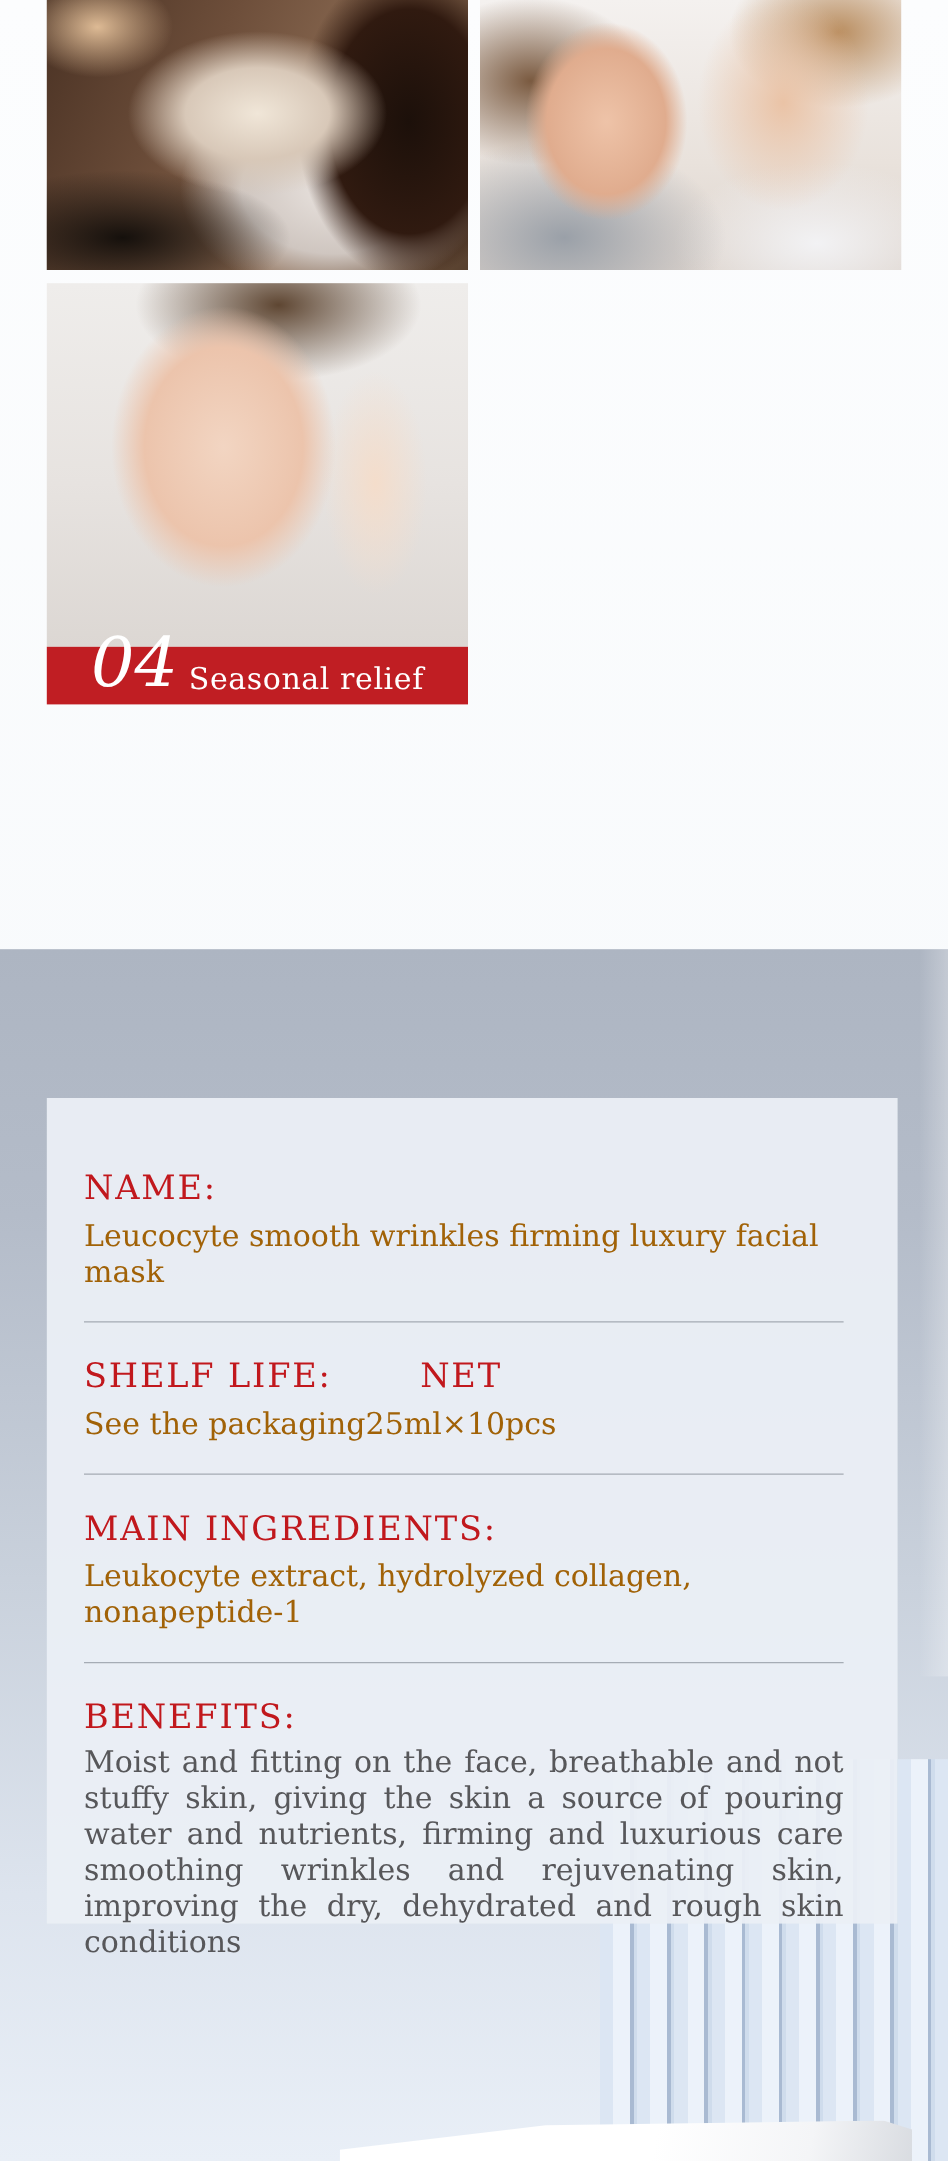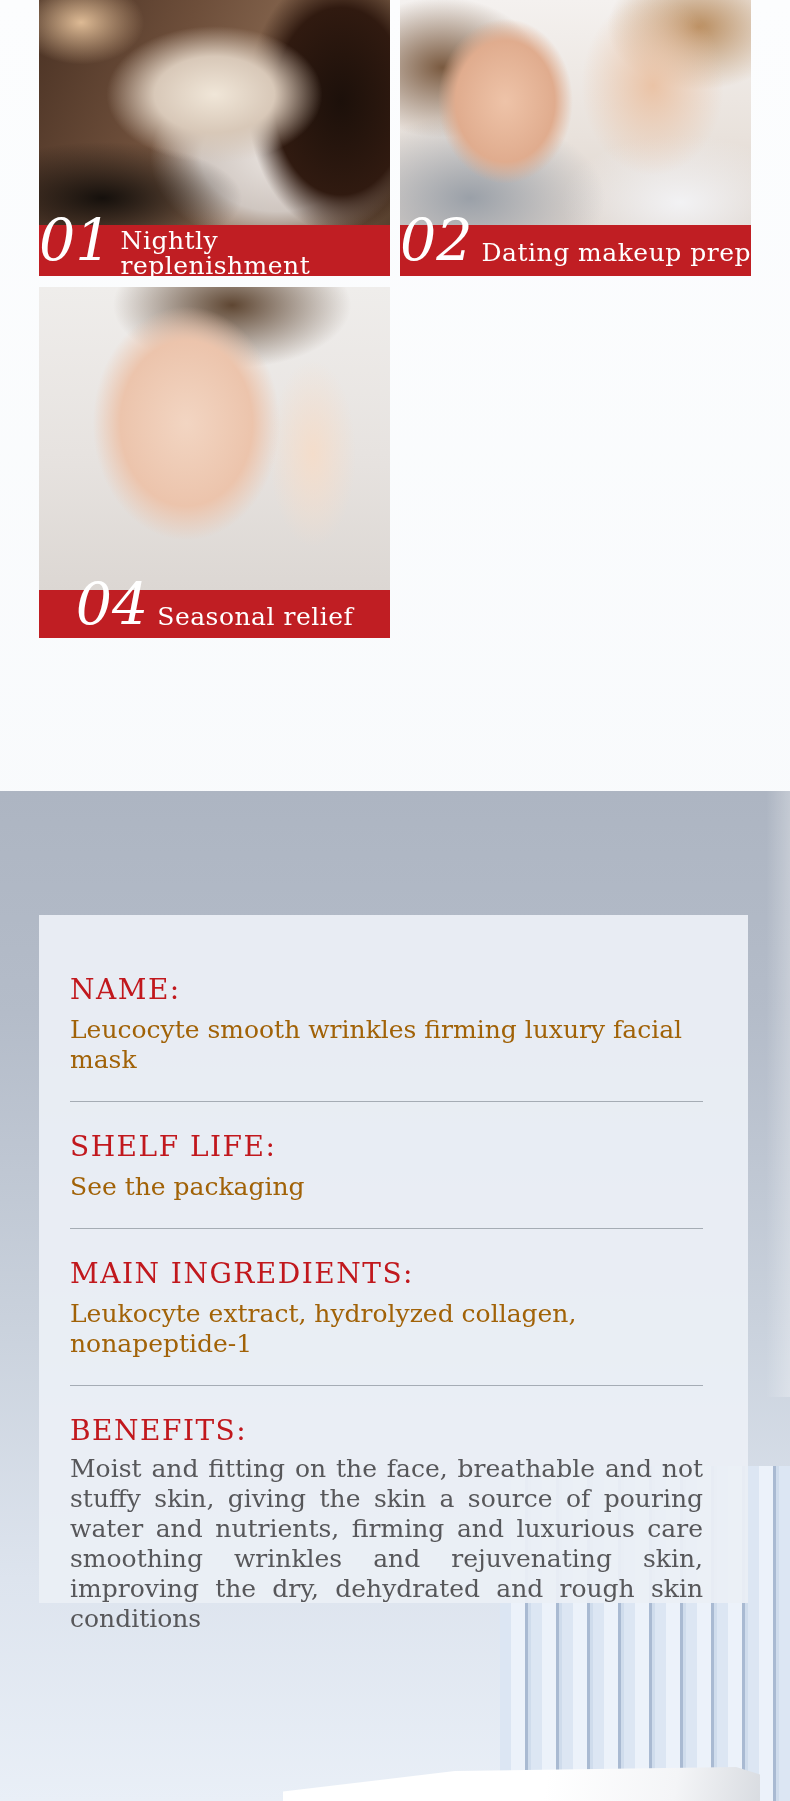--- a/index.html
+++ b/index.html
@@ -76,32 +76,24 @@
 </style>
 </head>
 <body>
 
 <div class="page">
 
   <div class="grid">
 
     <div class="tile row1">
       <div class="photo p1"></div>
-      <div class="banner">
-        <span class="num">01</span>
-        <span class="lbl">Nightly replenishment</span>
-      </div>
     </div>
 
     <div class="tile row1">
       <div class="photo p2"></div>
-      <div class="banner">
-        <span class="num">02</span>
-        <span class="lbl">Dating makeup prep</span>
-      </div>
     </div>
 
 
     <div class="tile row2">
       <div class="photo p4"></div>
       <div class="banner">
         <span class="num">04</span>
         <span class="lbl">Seasonal relief</span>
       </div>
     </div>
@@ -119,20 +111,24 @@
     <div class="h">NAME:</div>
     <div class="v">Leucocyte smooth wrinkles firming luxury facial mask</div>
 
     <hr class="hr">
 
     <div class="duo">
       <div>
         <div class="h">SHELF LIFE:</div>
         <div class="v">See the packaging</div>
       </div>
+      <div class="net-col">
+        <div class="h">NET</div>
+        <div class="v">25ml×10pcs</div>
+      </div>
     </div>
 
     <hr class="hr">
 
     <div class="h">MAIN INGREDIENTS:</div>
     <div class="v">Leukocyte extract, hydrolyzed collagen, nonapeptide-1</div>
 
     <hr class="hr">
 
     <div class="h">BENEFITS:</div>

